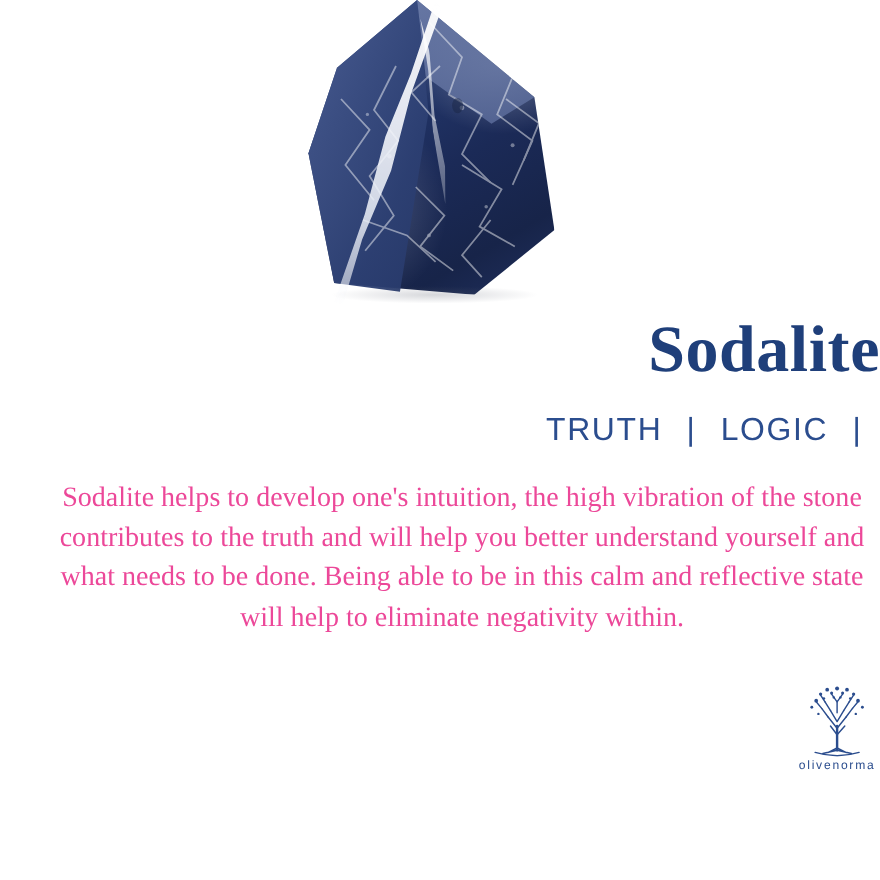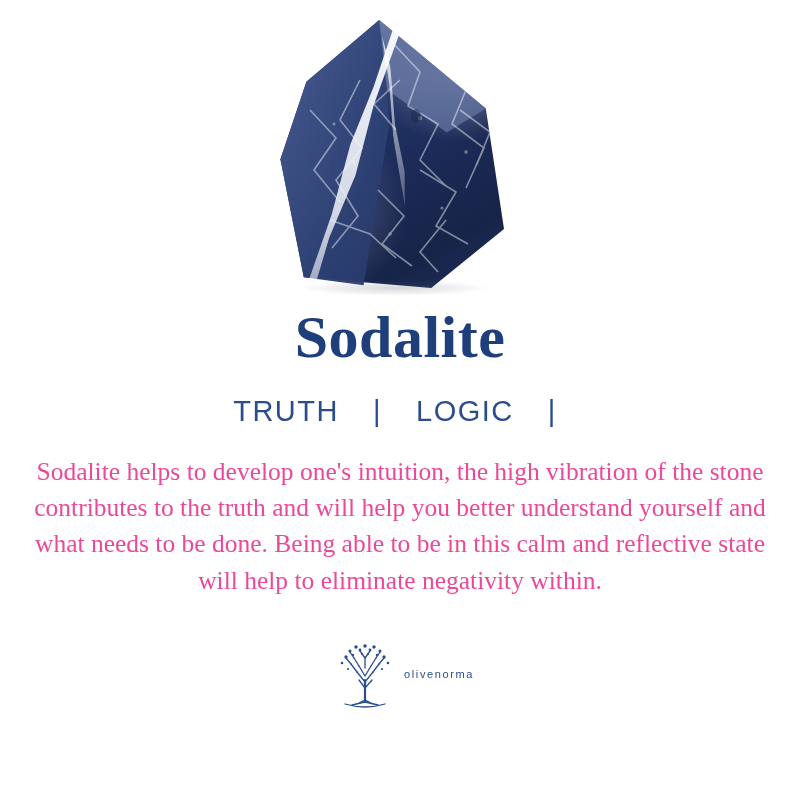--- a/index.html
+++ b/index.html
@@ -14,22 +14,21 @@
     color: #111111;
     overflow: hidden;
   }
   .card {
     position: relative;
     width: 800px;
     height: 656px;
     background: #ffffff;
     display: flex;
     flex-direction: column;
-    align-items: center;
-    margin-top: 20px;
+    align-items: flex-end;
   }
 
   
   .stone-area {
     width: 100%;
     height: 330px;
     position: relative;
     display: flex;
     align-items: flex-end;
     justify-content: center;
@@ -129,21 +128,21 @@
     letter-spacing: 0.5px;
     margin: 8px 0 0 0;
     line-height: 1.05;
   }
 
   
   .keywords {
     display: flex;
     align-items: center;
     justify-content: center;
-    gap: 12px;
+    gap: 0;
     margin-top: 26px;
     font-family: "Liberation Sans", sans-serif;
     font-size: 29px;
     color: #2b4d8e;
     letter-spacing: 1.5px;
   }
   .keywords .kw { padding: 0 6px; }
   .keywords .sep {
     padding: 0 16px;
     color: #2b4d8e;
@@ -158,21 +157,21 @@
     font-family: "Liberation Serif", serif;
     font-size: 25.5px;
     line-height: 1.42;
     color: #ec4899;
   }
 
   
   .brand {
     margin-top: 14px;
     display: flex;
-    flex-direction: row;
+    flex-direction: column;
     align-items: center;
   }
   .brand-mark { line-height: 0; }
   .brand-name {
     margin-top: 2px;
     font-family: "Liberation Sans", sans-serif;
     font-size: 11px;
     letter-spacing: 1.6px;
     color: #2b4d8e;
   }

